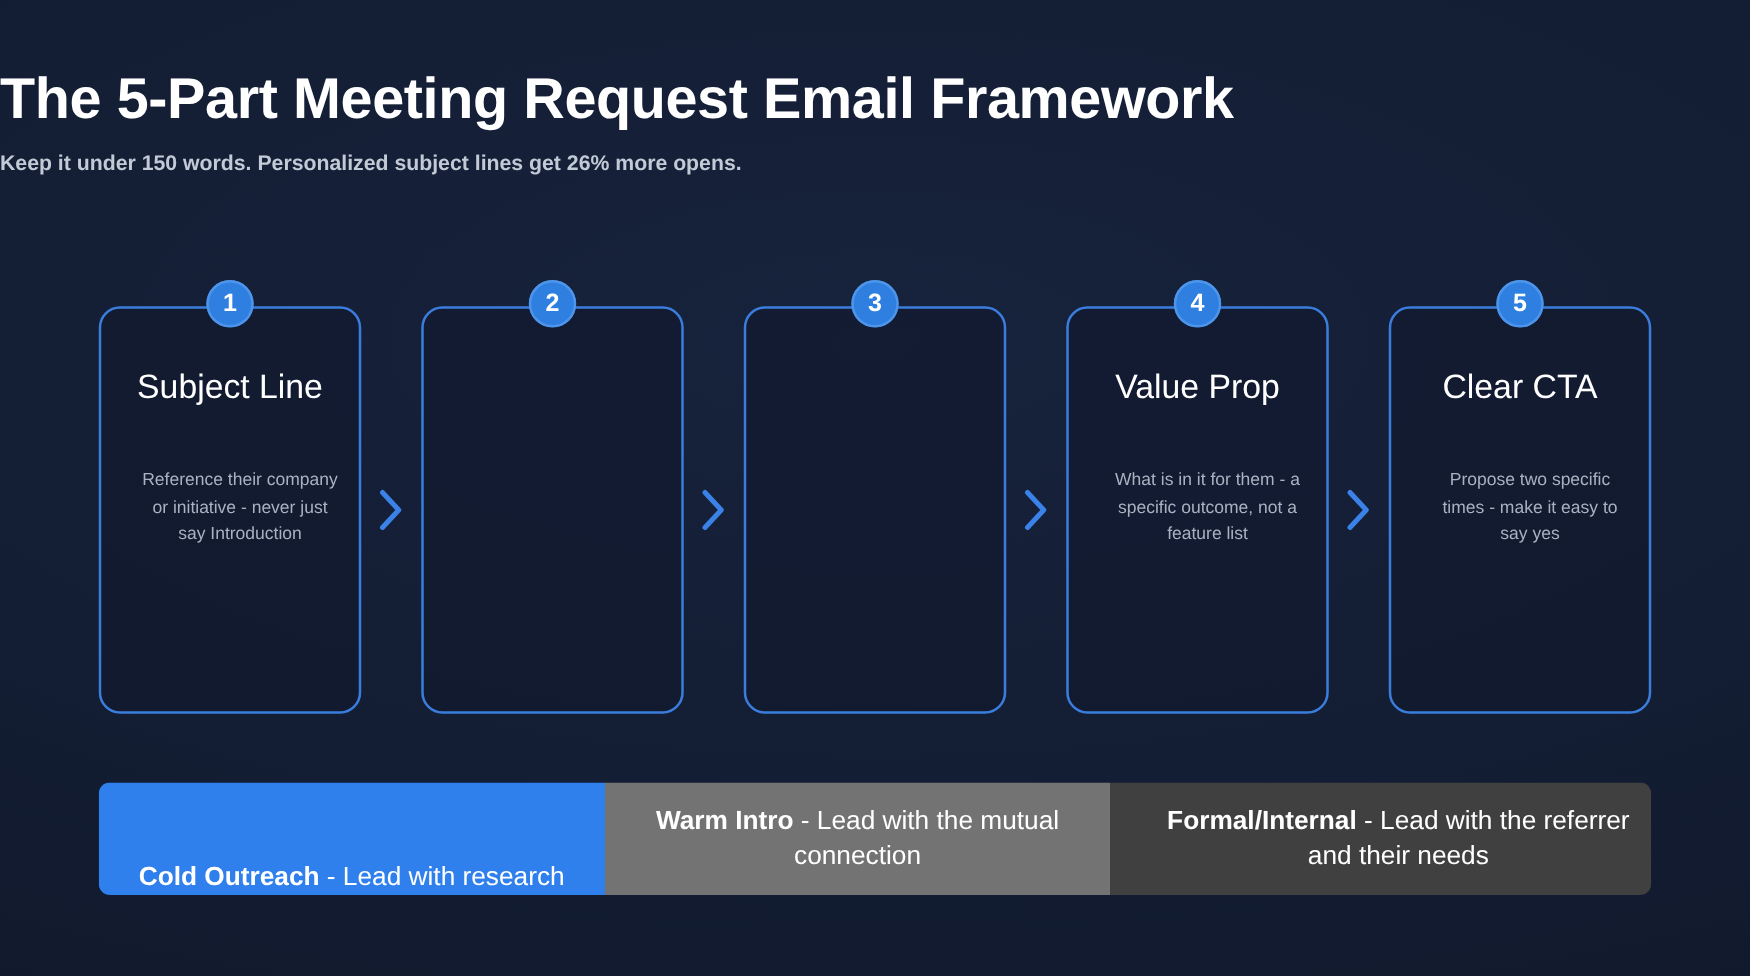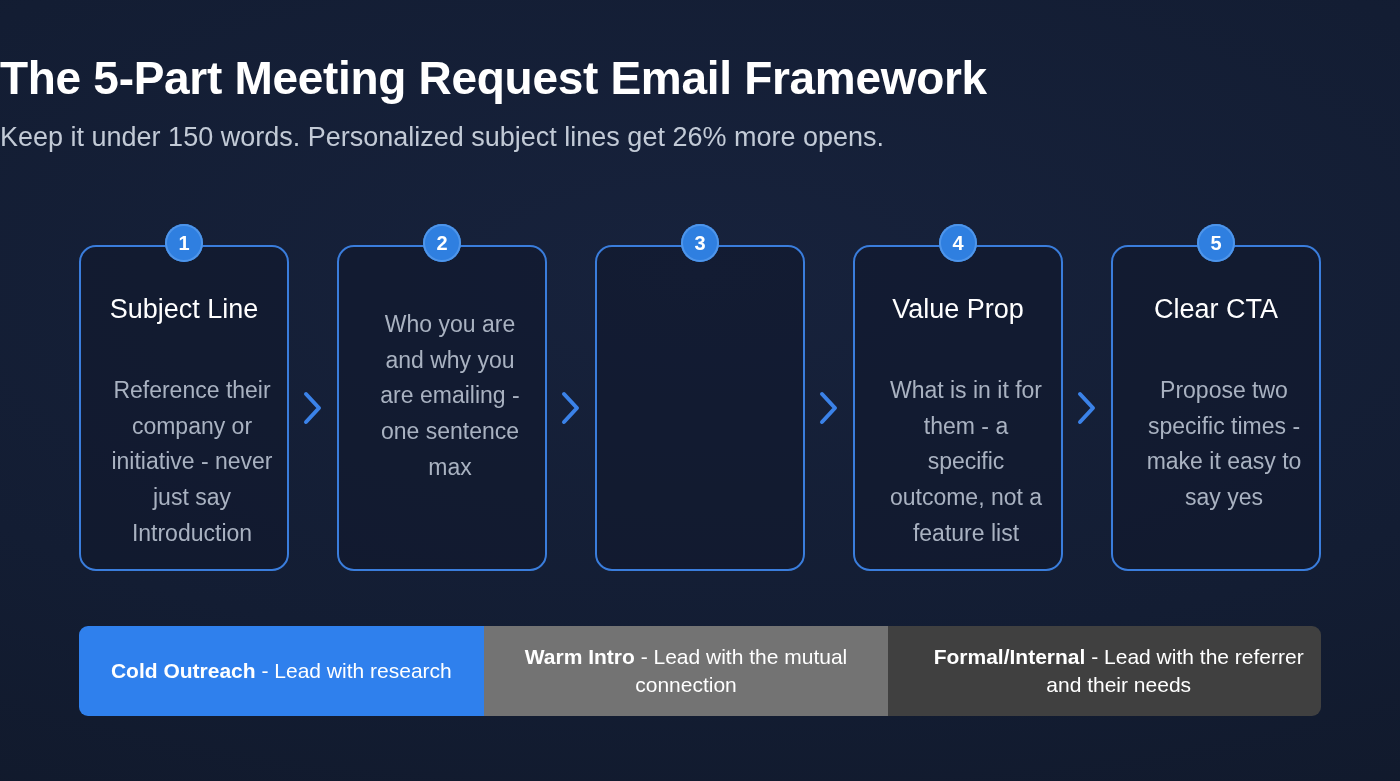--- a/index.html
+++ b/index.html
@@ -31,22 +31,22 @@
   .title {
     font-size: 46px;
     font-weight: bold;
     color: #ffffff;
     letter-spacing: -0.3px;
     line-height: 1.15;
     margin: 0;
   }
   .subtitle {
     margin: 16px 0 4px 0;
-    font-size: 27px;
-    font-weight: normal;
+    font-size: 17px;
+    font-weight: bold;
     color: #c2cad6;
     line-height: 1.2;
   }
 
   
   .steps {
     position: absolute;
     top: 245px;
     left: 79px;
     width: 1242px;
@@ -85,21 +85,21 @@
   .step-title {
     font-size: 27px;
     font-weight: normal;
     color: #ffffff;
     line-height: 1.22;
     margin: 0;
     min-height: 66px;
   }
   .step-desc {
     margin: 14px 0 0 16px;
-    font-size: 23px;
+    font-size: 14px;
     color: #a9b2c1;
     line-height: 1.55;
   }
   .arrow {
     flex: 1 1 auto;
     display: flex;
     align-items: center;
     justify-content: center;
     color: #3b82e8;
   }
@@ -150,21 +150,20 @@
   </div>
 
   <div class="arrow">
     <svg width="22" height="34" viewBox="0 0 22 34" fill="none">
         <path d="M4 3 L17 17 L4 31" stroke="currentColor" stroke-width="4" stroke-linecap="round" stroke-linejoin="round"></path>
       </svg>
   </div>
 
   <div class="step">
     <div class="badge">2</div>
-    <p class="step-desc">Who you are and why you are emailing - one sentence max</p>
   </div>
 
   <div class="arrow">
     <svg width="22" height="34" viewBox="0 0 22 34" fill="none">
         <path d="M4 3 L17 17 L4 31" stroke="currentColor" stroke-width="4" stroke-linecap="round" stroke-linejoin="round"></path>
       </svg>
   </div>
 
   <div class="step">
     <div class="badge">3</div>
@@ -191,21 +190,21 @@
   <div class="step">
     <div class="badge">5</div>
     <h2 class="step-title">Clear CTA</h2>
     <p class="step-desc">Propose two specific times - make it easy to say yes</p>
   </div>
 
 </div>
 
 <div class="variant-bar">
 
-  <div class="variant" style="background-color: rgb(47, 128, 237);">
+  <div class="variant" style="background-color: rgb(47, 128, 237); align-items: flex-end;">
     <span>
       <b>Cold Outreach</b><span class="sep"> - </span><span>Lead with research</span>
     </span>
   </div>
 
   <div class="variant" style="background-color: #737373;">
     <span>
       <b>Warm Intro</b><span class="sep"> - </span><span>Lead with the mutual connection</span>
     </span>
   </div>

